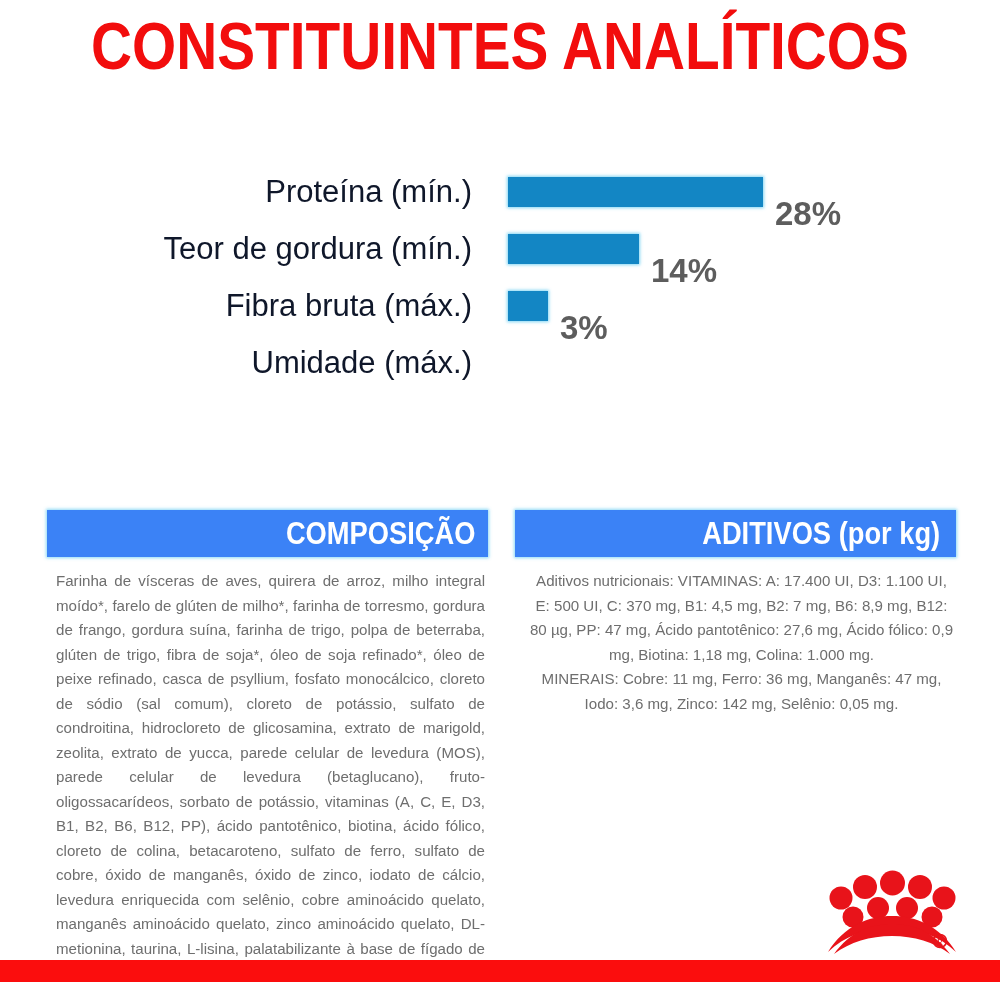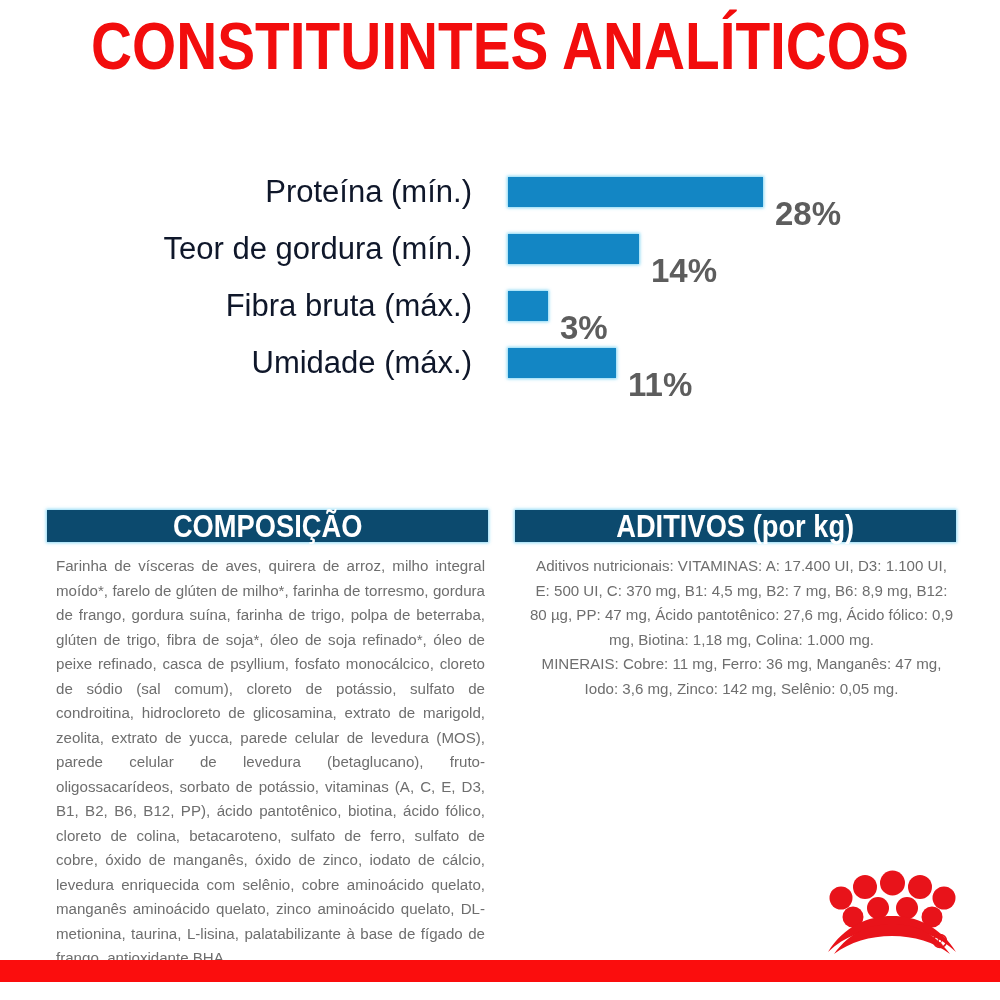--- a/index.html
+++ b/index.html
@@ -88,26 +88,26 @@
     width: 1000px;
   }
   .panel {
     position: absolute;
     top: 0;
   }
   #panel-composition { left: 47px; width: 441px; }
   #panel-additives   { left: 515px; width: 441px; }
 
   .panel-header {
-    height: 32px;
-    background: #0c4a6e;
+    height: 47px;
+    background: #3b82f6;
     box-shadow: 0 0 3px 1px rgba(90, 200, 240, 0.7);
     display: flex;
     align-items: center;
-    justify-content: center;
+    justify-content: flex-end;
   }
   .panel-header-text {
     color: #ffffff;
     font-family: "Liberation Sans Narrow", "Liberation Sans", sans-serif;
     font-weight: bold;
     font-size: 31px;
     line-height: 33px;
     transform: scaleX(0.88);
     white-space: nowrap;
   }
@@ -170,24 +170,20 @@
   <div class="bar-row">
     <div class="bar-label">Fibra bruta  (máx.)</div>
     <div class="bar-track">
       <div class="bar-fill" style="width:40px"></div>
       <div class="bar-value">3%</div>
     </div>
   </div>
 
   <div class="bar-row">
     <div class="bar-label">Umidade (máx.)</div>
-    <div class="bar-track">
-      <div class="bar-fill" style="width:108px"></div>
-      <div class="bar-value">11%</div>
-    </div>
   </div>
 
 </div>
 
 <div id="panels">
 
   <div class="panel" id="panel-composition">
     <div class="panel-header">
       <span class="panel-header-text">COMPOSIÇÃO</span>
     </div>

